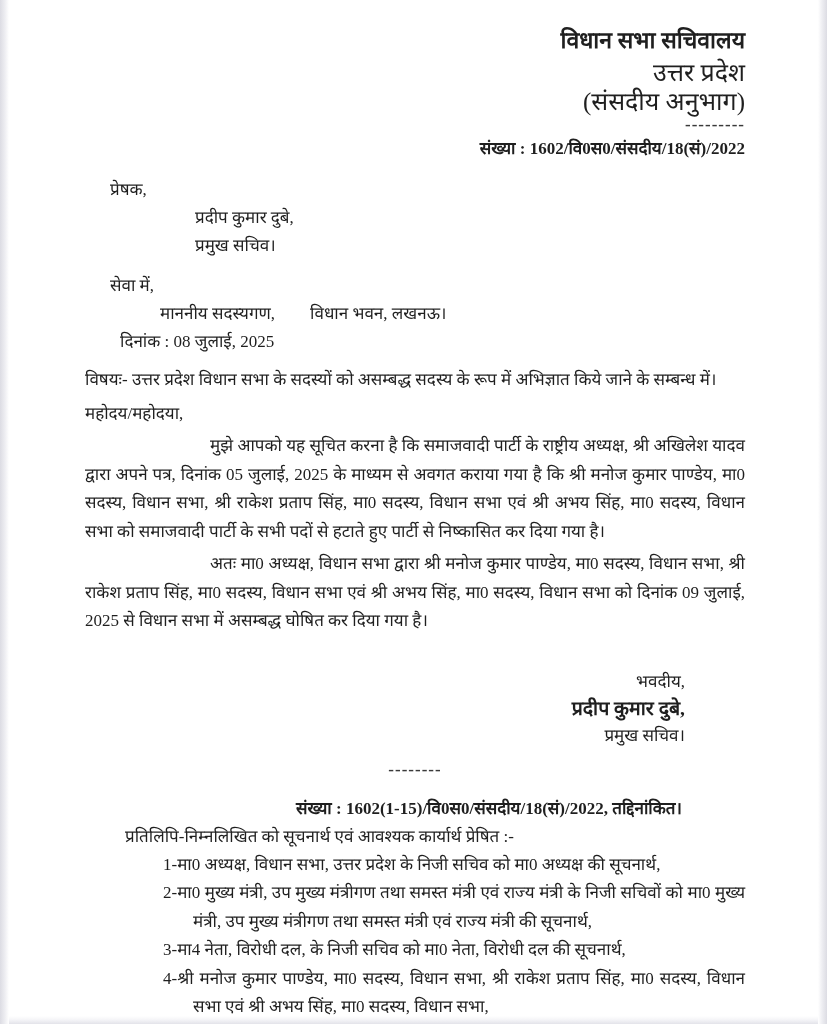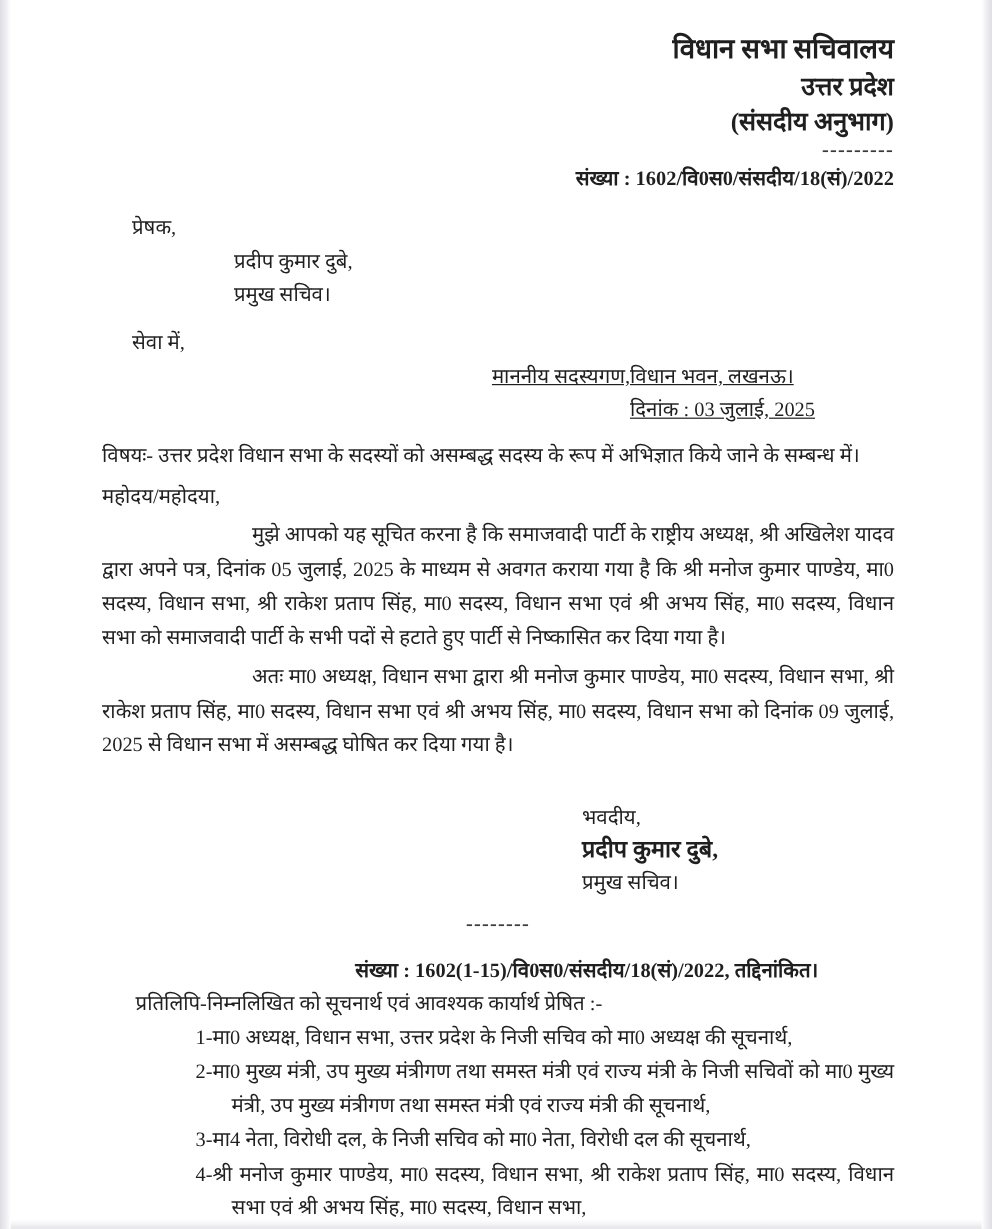--- a/index.html
+++ b/index.html
@@ -27,80 +27,79 @@
     font-size: 17px;
     line-height: 28px;
   }
   .center { text-align: right; }
   .letterhead-org {
     font-size: 23px;
     font-weight: bold;
     line-height: 34px;
   }
   .letterhead-state, .letterhead-section {
-    font-size: 21px;
-    font-weight: bold;
+    font-size: 25px;
+    font-weight: normal;
     line-height: 29px;
   }
   .dash-sep {
     letter-spacing: 1px;
     font-weight: bold;
     line-height: 18px;
     color: #3a3a3a;
   }
   .ref-number {
     font-weight: 600;
     line-height: 26px;
     margin-top: 2px;
   }
   .sender-block { margin-top: 14px; }
   .sender-label, .to-label { margin-left: 25px; }
   .sender-name, .sender-desig { margin-left: 110px; }
   .to-block { margin-top: 12px; }
   .addr-row {
     display: flex;
-    justify-content: flex-end;
-    text-decoration: underline;
+    justify-content: flex-start;
   }
   .addr-left  { margin-left: 75px; }
-  .addr-right { width: 220px; }
+  .addr-right { width: 220px; margin-left: 35px; }
   .subject-line {
     margin-top: 10px;
     text-align: justify;
   }
   .salutation { margin-top: 6px; }
   .body-para {
     text-align: justify;
     text-indent: 125px;
     margin: 0;
     line-height: 28.5px;
   }
   .body-para + .body-para { margin-top: 4px; }
   .para-wrap { margin-top: 4px; }
   .sign-block {
     width: 200px;
     margin: 32px 60px 0 auto;
-    text-align: left;
+    text-align: right;
     line-height: 27px;
   }
   .sign-name {
     font-weight: bold;
     font-size: 19.5px;
   }
   .dash-sep-2 {
     margin-top: 12px;
     text-align: center;
   }
   .copy-ref {
     margin-top: 16px;
     margin-left: 148px;
     font-weight: 600;
     text-align: center;
   }
-  .copy-heading { margin-left: 28px; }
+  .copy-heading { margin-left: 40px; }
   .copy-list { margin-left: 78px; }
   .copy-item {
     padding-left: 30px;
     text-indent: -30px;
     text-align: justify;
     line-height: 28.5px;
   }
 </style>
 </head>
 <body>
@@ -123,21 +122,21 @@
     <div class="sender-desig">प्रमुख सचिव।</div>
   </div>
 
   <div class="to-block">
     <div class="to-label">सेवा में,</div>
     <div class="addr-row">
       <div class="addr-left">माननीय सदस्यगण,</div>
       <div class="addr-right">विधान भवन, लखनऊ।</div>
     </div>
     <div class="addr-row">
-      <div class="addr-right">दिनांक : 03 जुलाई, 2025</div>
+      <div class="addr-right">दिनांक : 08 जुलाई, 2025</div>
     </div>
   </div>
 
   <div class="subject-line">विषयः- उत्तर प्रदेश विधान सभा के सदस्यों को असम्बद्ध सदस्य के रूप में अभिज्ञात किये जाने के सम्बन्ध में।</div>
 
   <div class="salutation">महोदय/महोदया,</div>
 
   <div class="para-wrap">
     <p class="body-para">मुझे आपको यह सूचित करना है कि समाजवादी पार्टी के राष्ट्रीय अध्यक्ष, श्री अखिलेश यादव द्वारा अपने पत्र, दिनांक 05 जुलाई, 2025 के माध्यम से अवगत कराया गया है कि श्री मनोज कुमार पाण्डेय, मा0 सदस्य, विधान सभा, श्री राकेश प्रताप सिंह, मा0 सदस्य, विधान सभा एवं श्री अभय सिंह, मा0 सदस्य, विधान सभा को समाजवादी पार्टी के सभी पदों से हटाते हुए पार्टी से निष्कासित कर दिया गया है।</p>
     <p class="body-para">अतः मा0 अध्यक्ष, विधान सभा द्वारा श्री मनोज कुमार पाण्डेय, मा0 सदस्य, विधान सभा, श्री राकेश प्रताप सिंह, मा0 सदस्य, विधान सभा एवं श्री अभय सिंह, मा0 सदस्य, विधान सभा को दिनांक 09 जुलाई, 2025 से विधान सभा में असम्बद्ध घोषित कर दिया गया है।</p>

